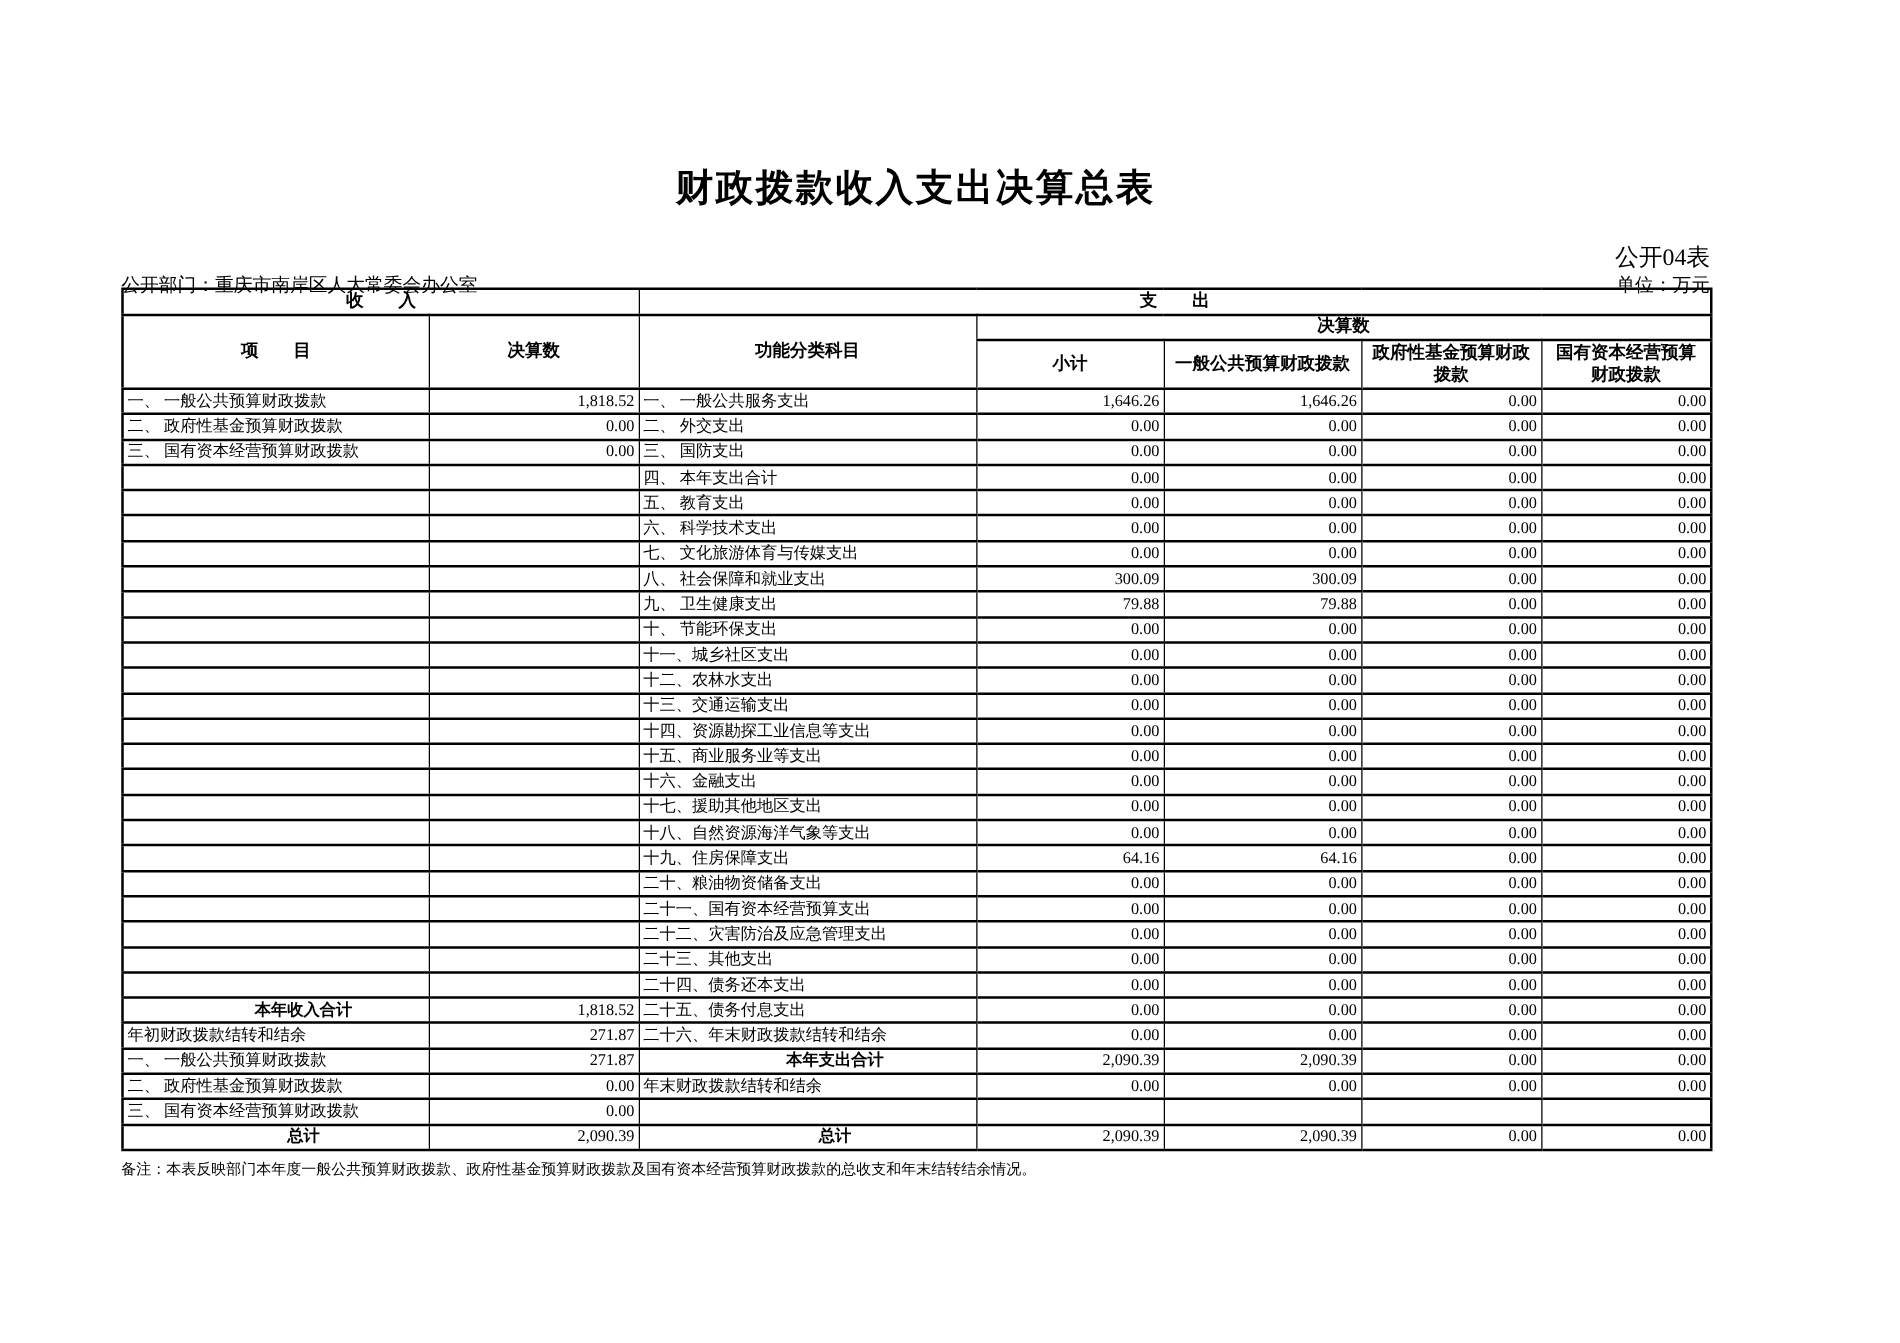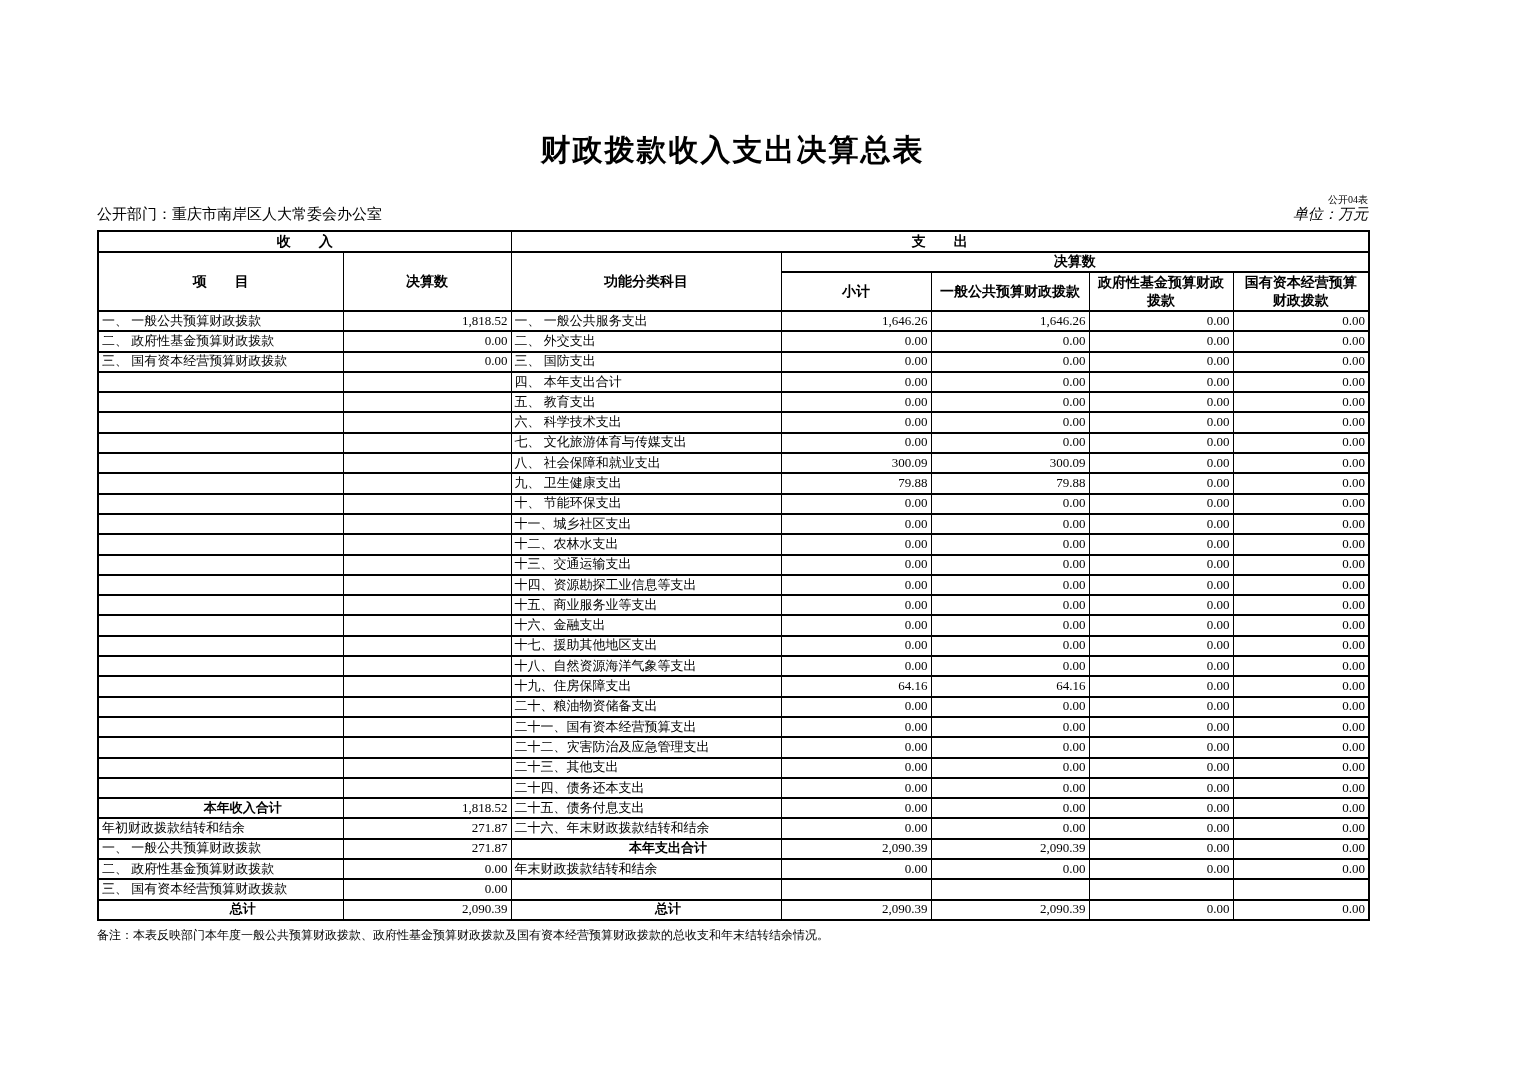--- a/index.html
+++ b/index.html
@@ -8,25 +8,25 @@
     font-family:"Liberation Serif","DejaVu Serif",serif;color:#000;
     -webkit-font-smoothing:antialiased;
   }
   .page{position:absolute;left:0;top:0;width:1520px;height:1074px;background:#fff;border-radius:20px;}
   .doc-title{
     position:absolute;left:97px;top:130px;width:1271px;
     text-align:center;font-size:30px;font-weight:bold;letter-spacing:2px;
   }
   .table-code{
     position:absolute;left:97px;top:193px;width:1271px;
-    text-align:right;font-size:10px;
-  }
-  .meta-line{position:absolute;left:97px;top:205px;width:1271px;font-size:15px;}
+    text-align:right;font-size:19px;
+  }
+  .meta-line{position:absolute;left:97px;top:219px;width:1271px;font-size:15px;}
   .dept{float:left;}
-  .unit{float:right;font-style:italic;}
+  .unit{float:right;}
   .table-wrap{position:absolute;left:97px;top:230px;}
   table{
     border-collapse:collapse;table-layout:fixed;width:1271px;
     font-size:13px;line-height:1.15;
   }
   td{
     border-left:1px solid #000;border-right:1px solid #000;
     border-top:2px solid #000;border-bottom:2px solid #000;
     overflow:hidden;white-space:nowrap;vertical-align:middle;
     padding:0 3px;height:18.3px;

